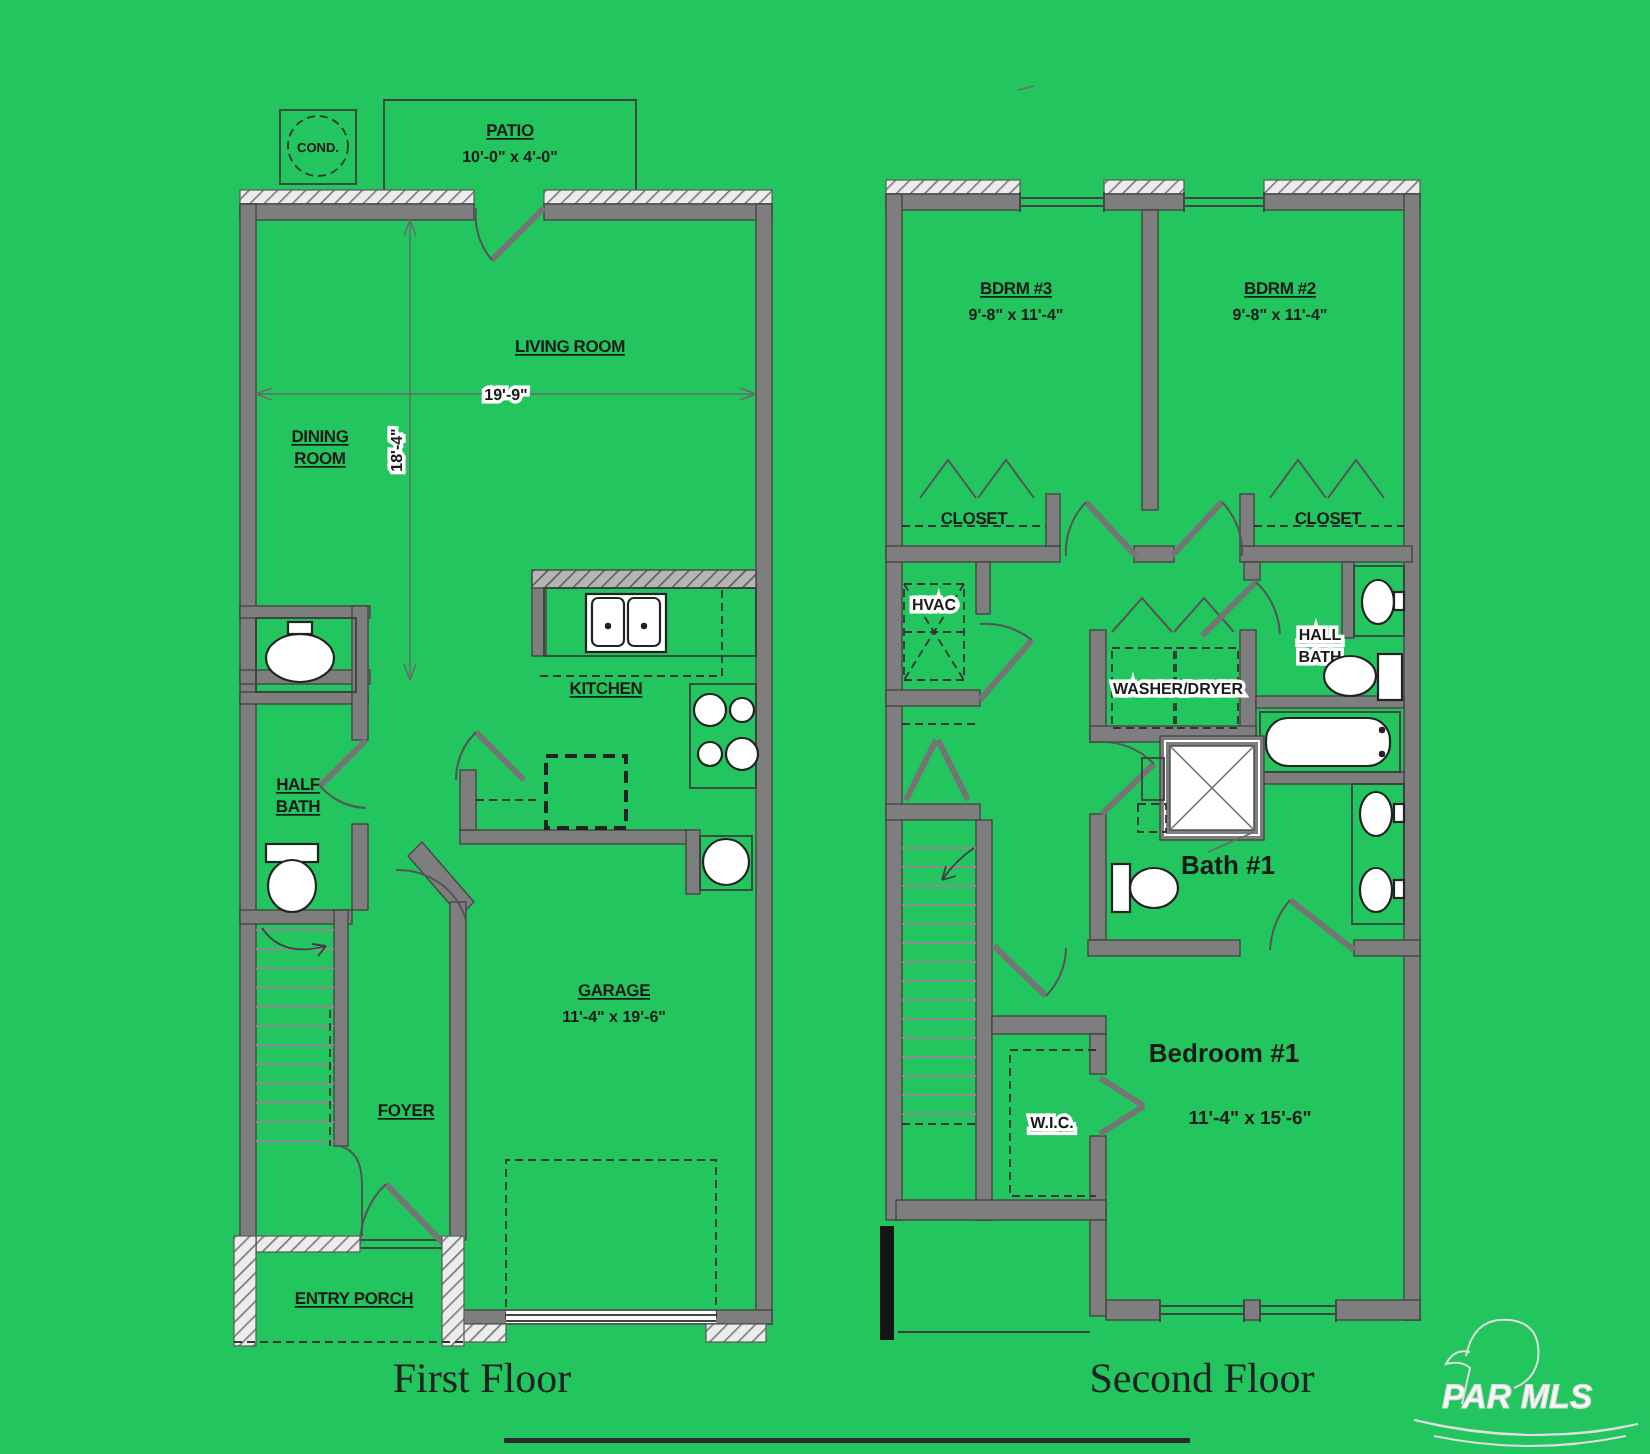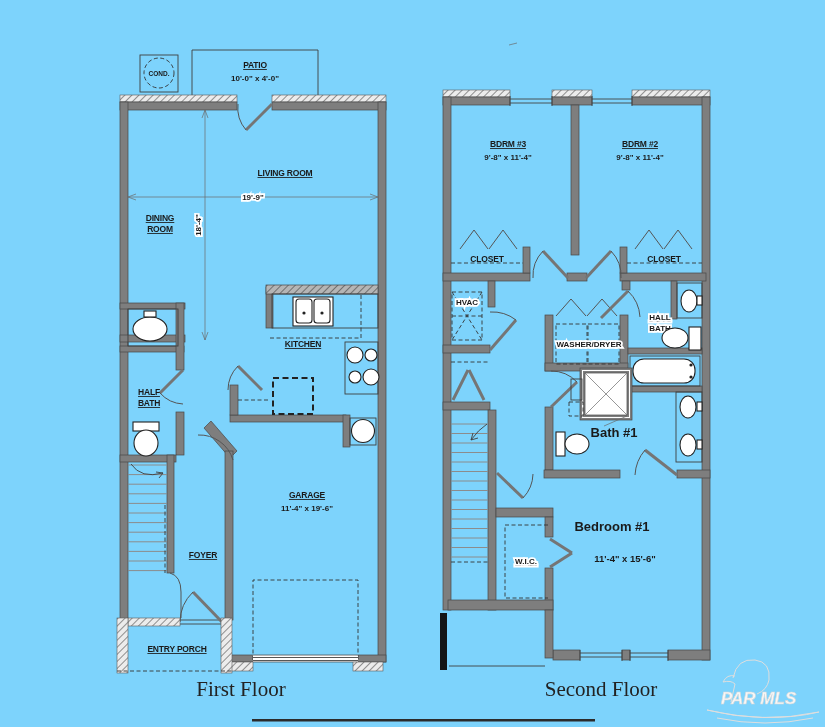--- a/index.html
+++ b/index.html
@@ -1,16 +1,16 @@
 <!DOCTYPE html>
 <html><head>
 <meta charset="utf-8">
 <style>
   html,body{margin:0;padding:0;background:#ffffff;}
-  .stage{position:relative;width:825px;height:727px;background:#7dd3fc;overflow:hidden;}
+  .stage{position:relative;width:825px;height:727px;background:#22c55e;overflow:hidden;}
   svg{position:absolute;left:0;top:0;}
   svg text{font-family:"Liberation Sans",sans-serif;fill:#1a1a1a;}
   .lbl{font-size:8.5px;font-weight:bold;letter-spacing:-0.2px;}
   .u{text-decoration:underline;}
   .dim{font-size:8px;font-weight:bold;}
   .dim2{font-size:9.5px;font-weight:bold;}
   .big{font-size:13px;font-weight:bold;}
   .tiny{font-size:6.5px;font-weight:bold;}
   .title{font-family:"Liberation Serif",serif;font-size:21px;fill:#222222;font-weight:normal;}
   .halo{paint-order:stroke fill;stroke:#ffffff;stroke-width:3.5px;}

